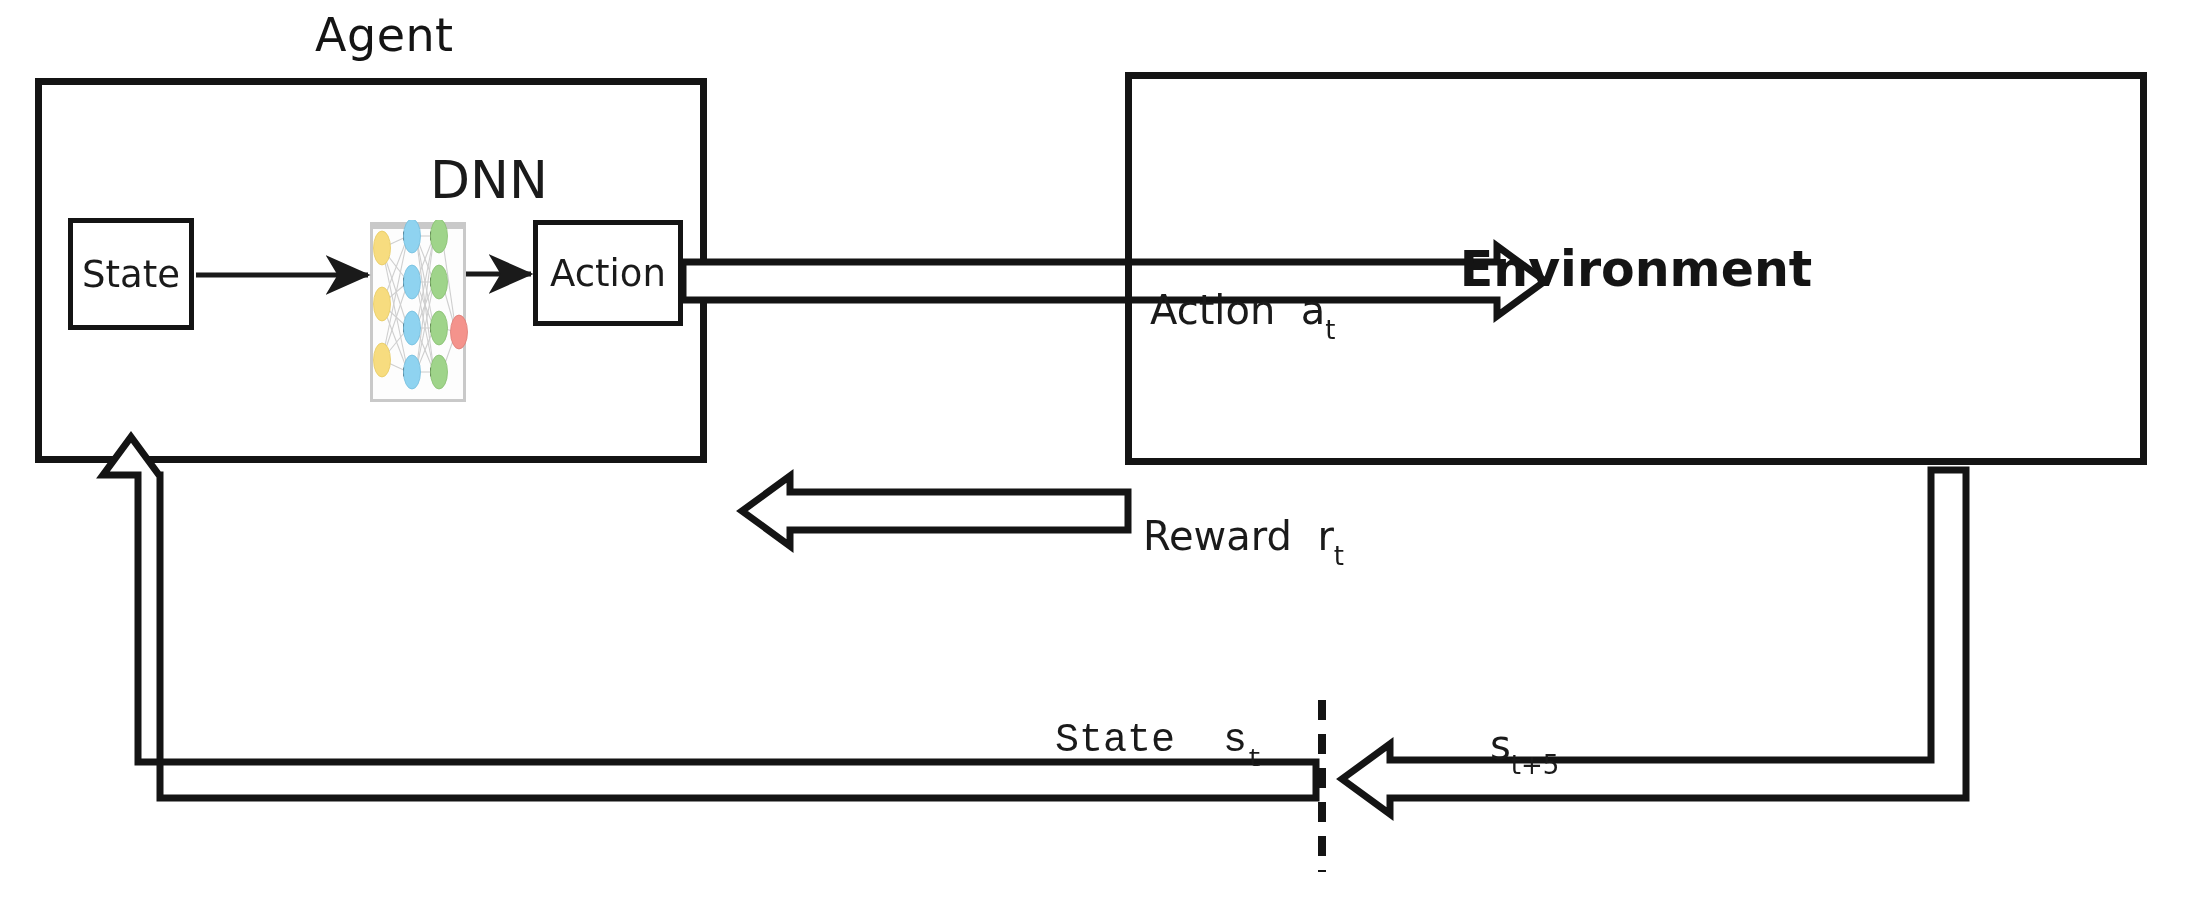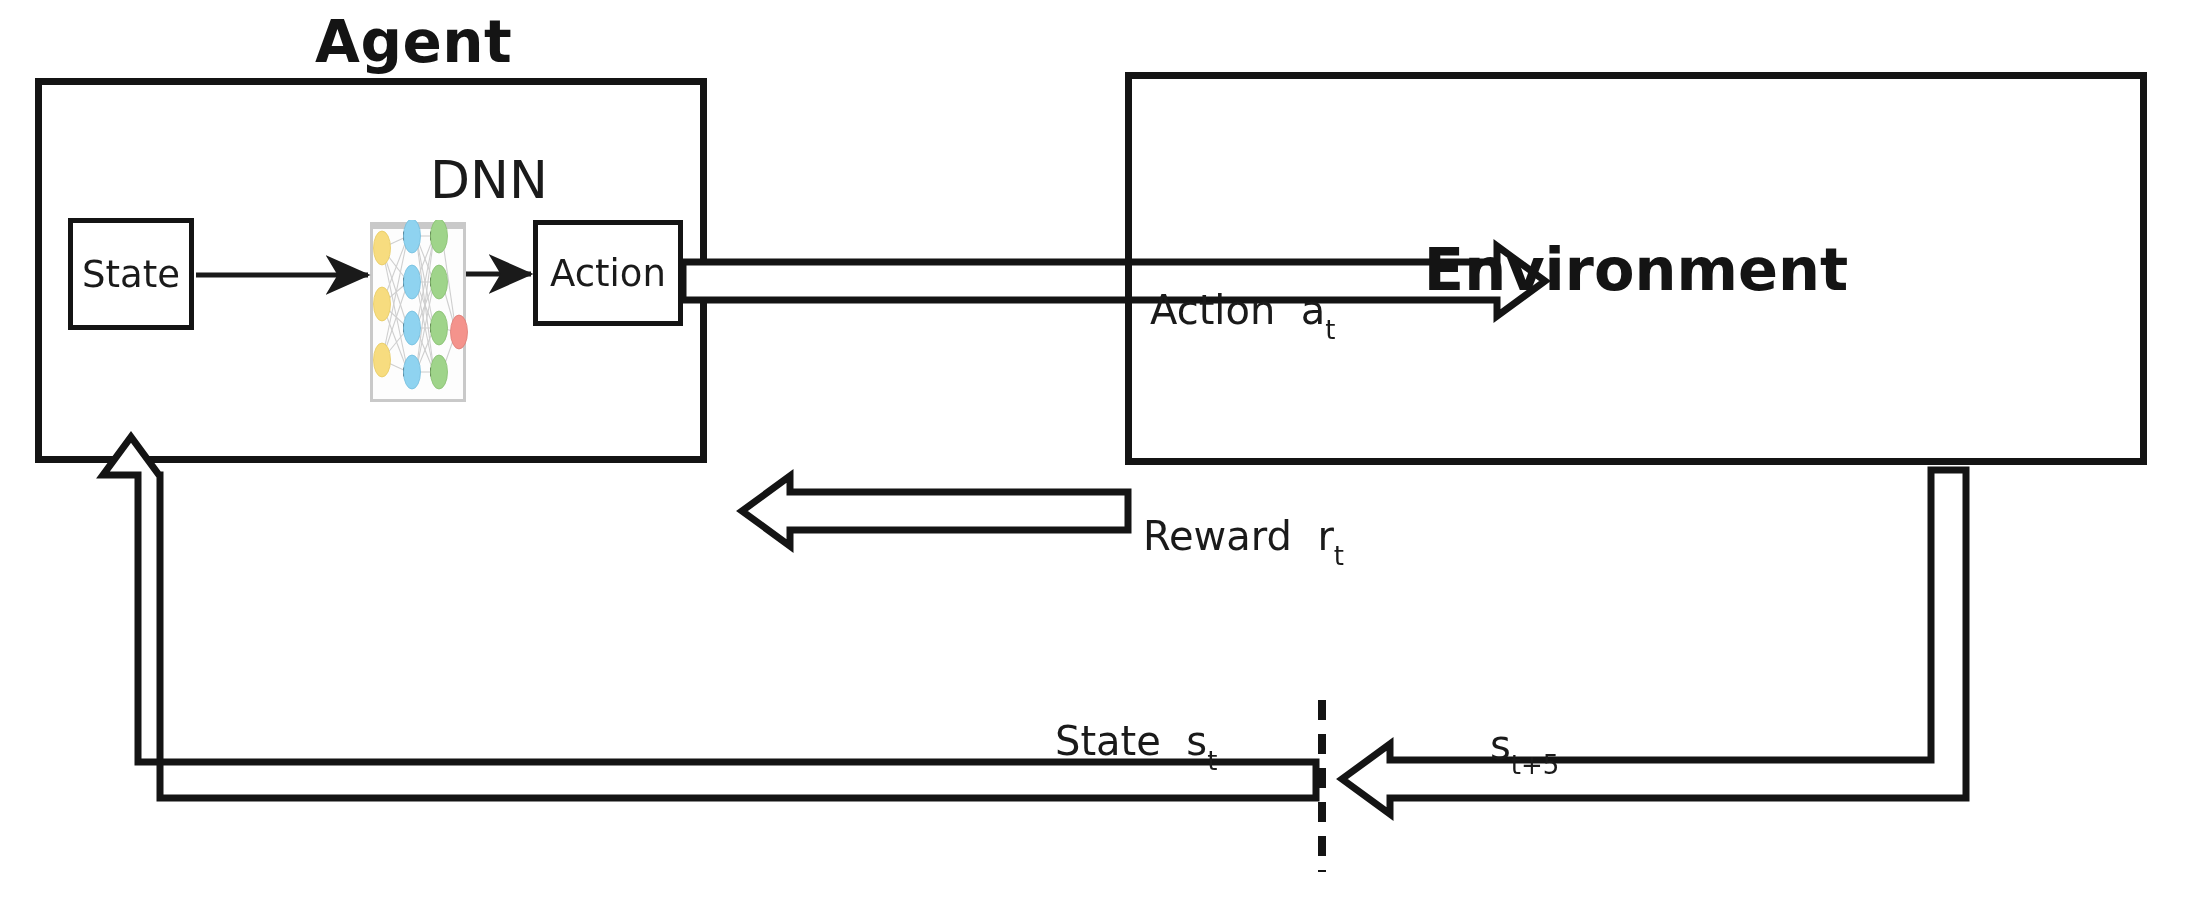--- a/index.html
+++ b/index.html
@@ -18,22 +18,22 @@
     background: #ffffff;
     overflow: hidden;
   }
 
   
   .abs { position: absolute; }
 
   
   .title-agent {
     left: 315px; top: 8px;
-    font-size: 58px;
-    font-weight: bold;
+    font-size: 46px;
+    font-weight: normal;
     color: #141414;
     letter-spacing: 0.5px;
     white-space: nowrap;
   }
   .title-dnn {
     left: 430px; top: 150px;
     font-size: 52px;
     font-weight: normal;
     color: #1a1a1a;
     white-space: nowrap;
@@ -53,21 +53,21 @@
     border: 7px solid #141414;
     box-sizing: border-box;
     background: transparent;
   }
   .env-label {
     position: absolute;
     left: 0; right: 0;
     top: 50%;
     transform: translateY(-50%);
     text-align: center;
-    font-size: 59px;
+    font-size: 49px;
     font-weight: bold;
     color: #141414;
   }
 
   
   .box-inner {
     border: 5px solid #141414;
     box-sizing: border-box;
     background: #ffffff;
     display: flex;
@@ -110,21 +110,21 @@
     white-space: nowrap;
   }
   .flow-label .sub {
     font-size: 26px;
     vertical-align: sub;
     position: relative;
     top: 6px;
   }
   .lbl-action { left: 1150px; top: 287px; }
   .lbl-reward { left: 1143px; top: 513px; }
-  .lbl-state  { left: 1055px; top: 718px; }
+  .lbl-state  { left: 1055px; top: 718px; font-family: Liberation Mono, monospace; }
   .lbl-snext  { left: 1490px; top: 722px; }
 </style>
 </head>
 <body>
 
 <div id="stage">
 
   <div class="abs title-agent">Agent</div>
 
   <div class="abs box-agent"></div>

